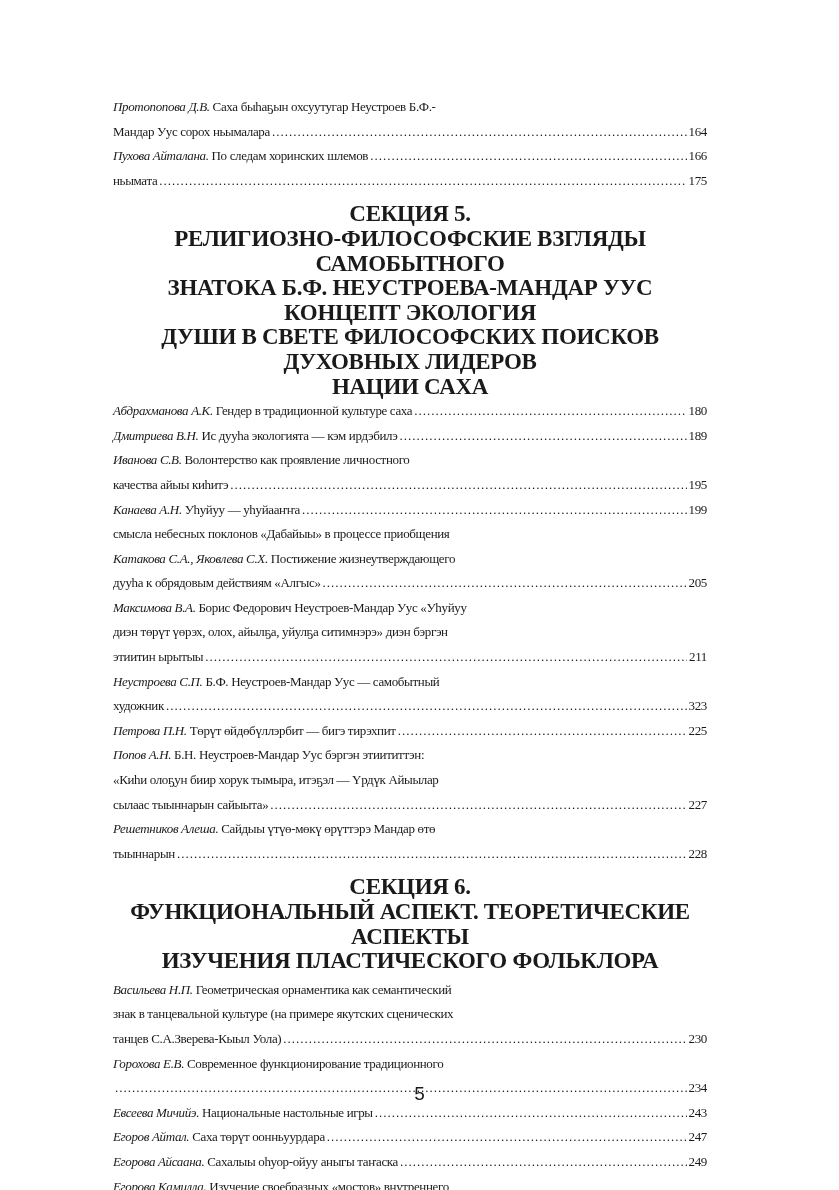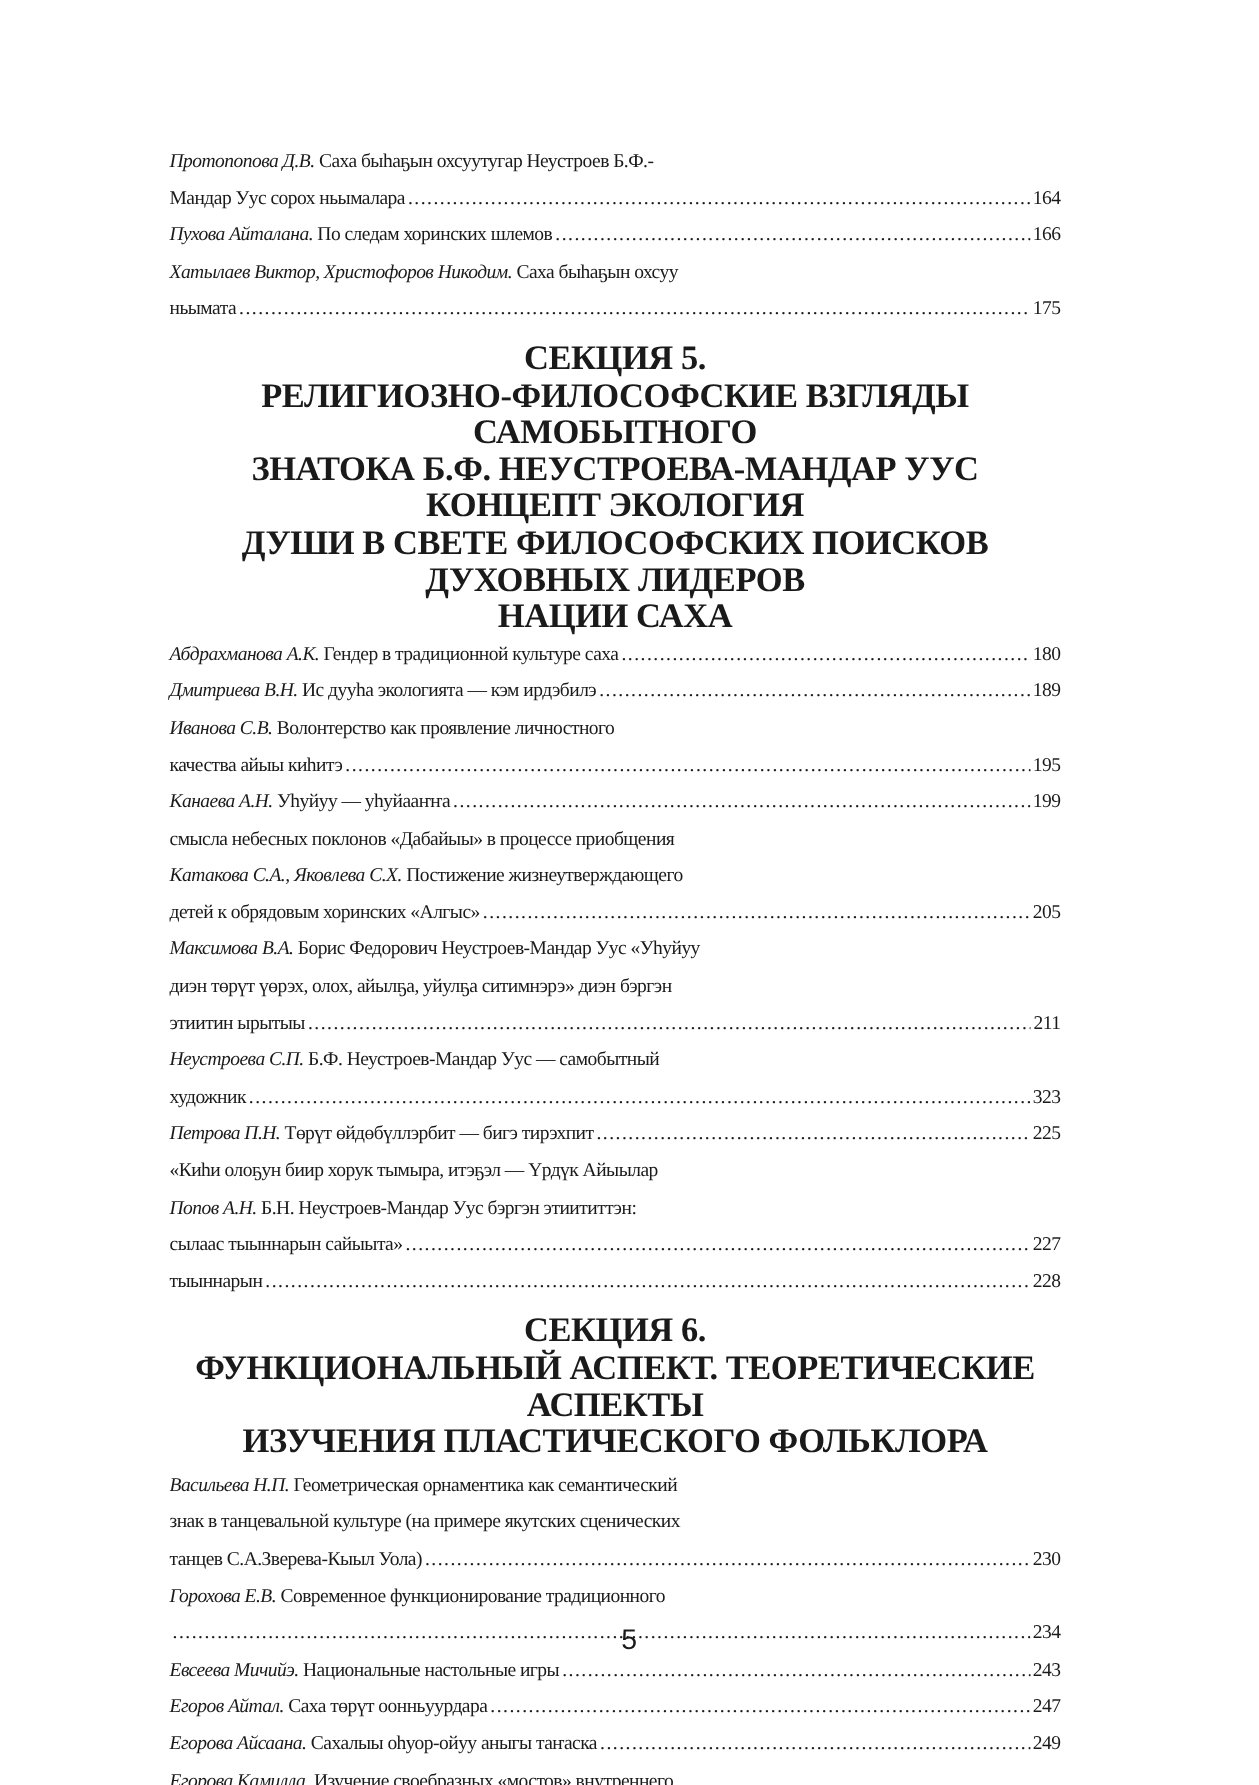--- a/index.html
+++ b/index.html
@@ -38,23 +38,20 @@
   </div>
   <div class="entry">
     <div class="line">
         <span class="txt"><span class="author">Пухова Айталана.</span> <span>По следам хоринских шлемов</span></span>
         <span class="leader"></span>
         <span class="pg">166</span>
       </div>
   </div>
   <div class="entry">
     <div class="line">
-        <span class="txt"><span class="author">Хатылаев Виктор, Христофоров Никодим.</span> <span>Саха быhаҕын охсуу</span></span>
-      </div>
-    <div class="line">
         <span class="txt">ньымата</span>
         <span class="leader"></span>
         <span class="pg">175</span>
       </div>
   </div>
 
   <div class="section">
     <span class="hd">СЕКЦИЯ 5.</span>
     <span class="hd">РЕЛИГИОЗНО-ФИЛОСОФСКИЕ ВЗГЛЯДЫ САМОБЫТНОГО</span>
     <span class="hd">ЗНАТОКА Б.Ф. НЕУСТРОЕВА-МАНДАР УУС КОНЦЕПТ ЭКОЛОГИЯ</span>
@@ -94,21 +91,21 @@
       </div>
   </div>
   <div class="entry">
     <div class="line">
         <span class="txt">смысла небесных поклонов «Дабайыы» в процессе приобщения</span>
       </div>
     <div class="line">
         <span class="txt"><span class="author">Катакова С.А., Яковлева С.Х.</span> <span>Постижение жизнеутверждающего</span></span>
       </div>
     <div class="line">
-        <span class="txt">детей к обрядовым хоринских «Алгыс»</span>
+        <span class="txt">дууhа к обрядовым действиям «Алгыс»</span>
         <span class="leader"></span>
         <span class="pg">205</span>
       </div>
   </div>
   <div class="entry">
     <div class="line">
         <span class="txt"><span class="author">Максимова В.А.</span> <span>Борис Федорович Неустроев-Мандар Уус «Уhуйуу</span></span>
       </div>
     <div class="line">
         <span class="txt">диэн төрүт үөрэх, олох, айылҕа, уйулҕа ситимнэрэ» диэн бэргэн</span>
@@ -131,32 +128,35 @@
   </div>
   <div class="entry">
     <div class="line">
         <span class="txt"><span class="author">Петрова П.Н.</span> <span>Төрүт өйдөбүллэрбит — бигэ тирэхпит</span></span>
         <span class="leader"></span>
         <span class="pg">225</span>
       </div>
   </div>
   <div class="entry">
     <div class="line">
+        <span class="txt"><span class="author">Попов А.Н.</span> <span>Б.Н. Неустроев-Мандар Уус бэргэн этиититтэн:</span></span>
+      </div>
+    <div class="line">
         <span class="txt">«Киhи олоҕун биир хорук тымыра, итэҕэл — Үрдүк Айыылар</span>
       </div>
     <div class="line">
-        <span class="txt"><span class="author">Попов А.Н.</span> <span>Б.Н. Неустроев-Мандар Уус бэргэн этиититтэн:</span></span>
-      </div>
-    <div class="line">
         <span class="txt">сылаас тыыннарын сайыыта»</span>
         <span class="leader"></span>
         <span class="pg">227</span>
       </div>
   </div>
   <div class="entry">
+    <div class="line">
+        <span class="txt"><span class="author">Решетников Алеша.</span> <span>Сайдыы үтүө-мөкү өрүттэрэ Мандар өтө</span></span>
+      </div>
     <div class="line">
         <span class="txt">тыыннарын</span>
         <span class="leader"></span>
         <span class="pg">228</span>
       </div>
   </div>
 
   <div class="section">
     <span class="hd">СЕКЦИЯ 6.</span>
     <span class="hd">ФУНКЦИОНАЛЬНЫЙ АСПЕКТ. ТЕОРЕТИЧЕСКИЕ АСПЕКТЫ</span>

